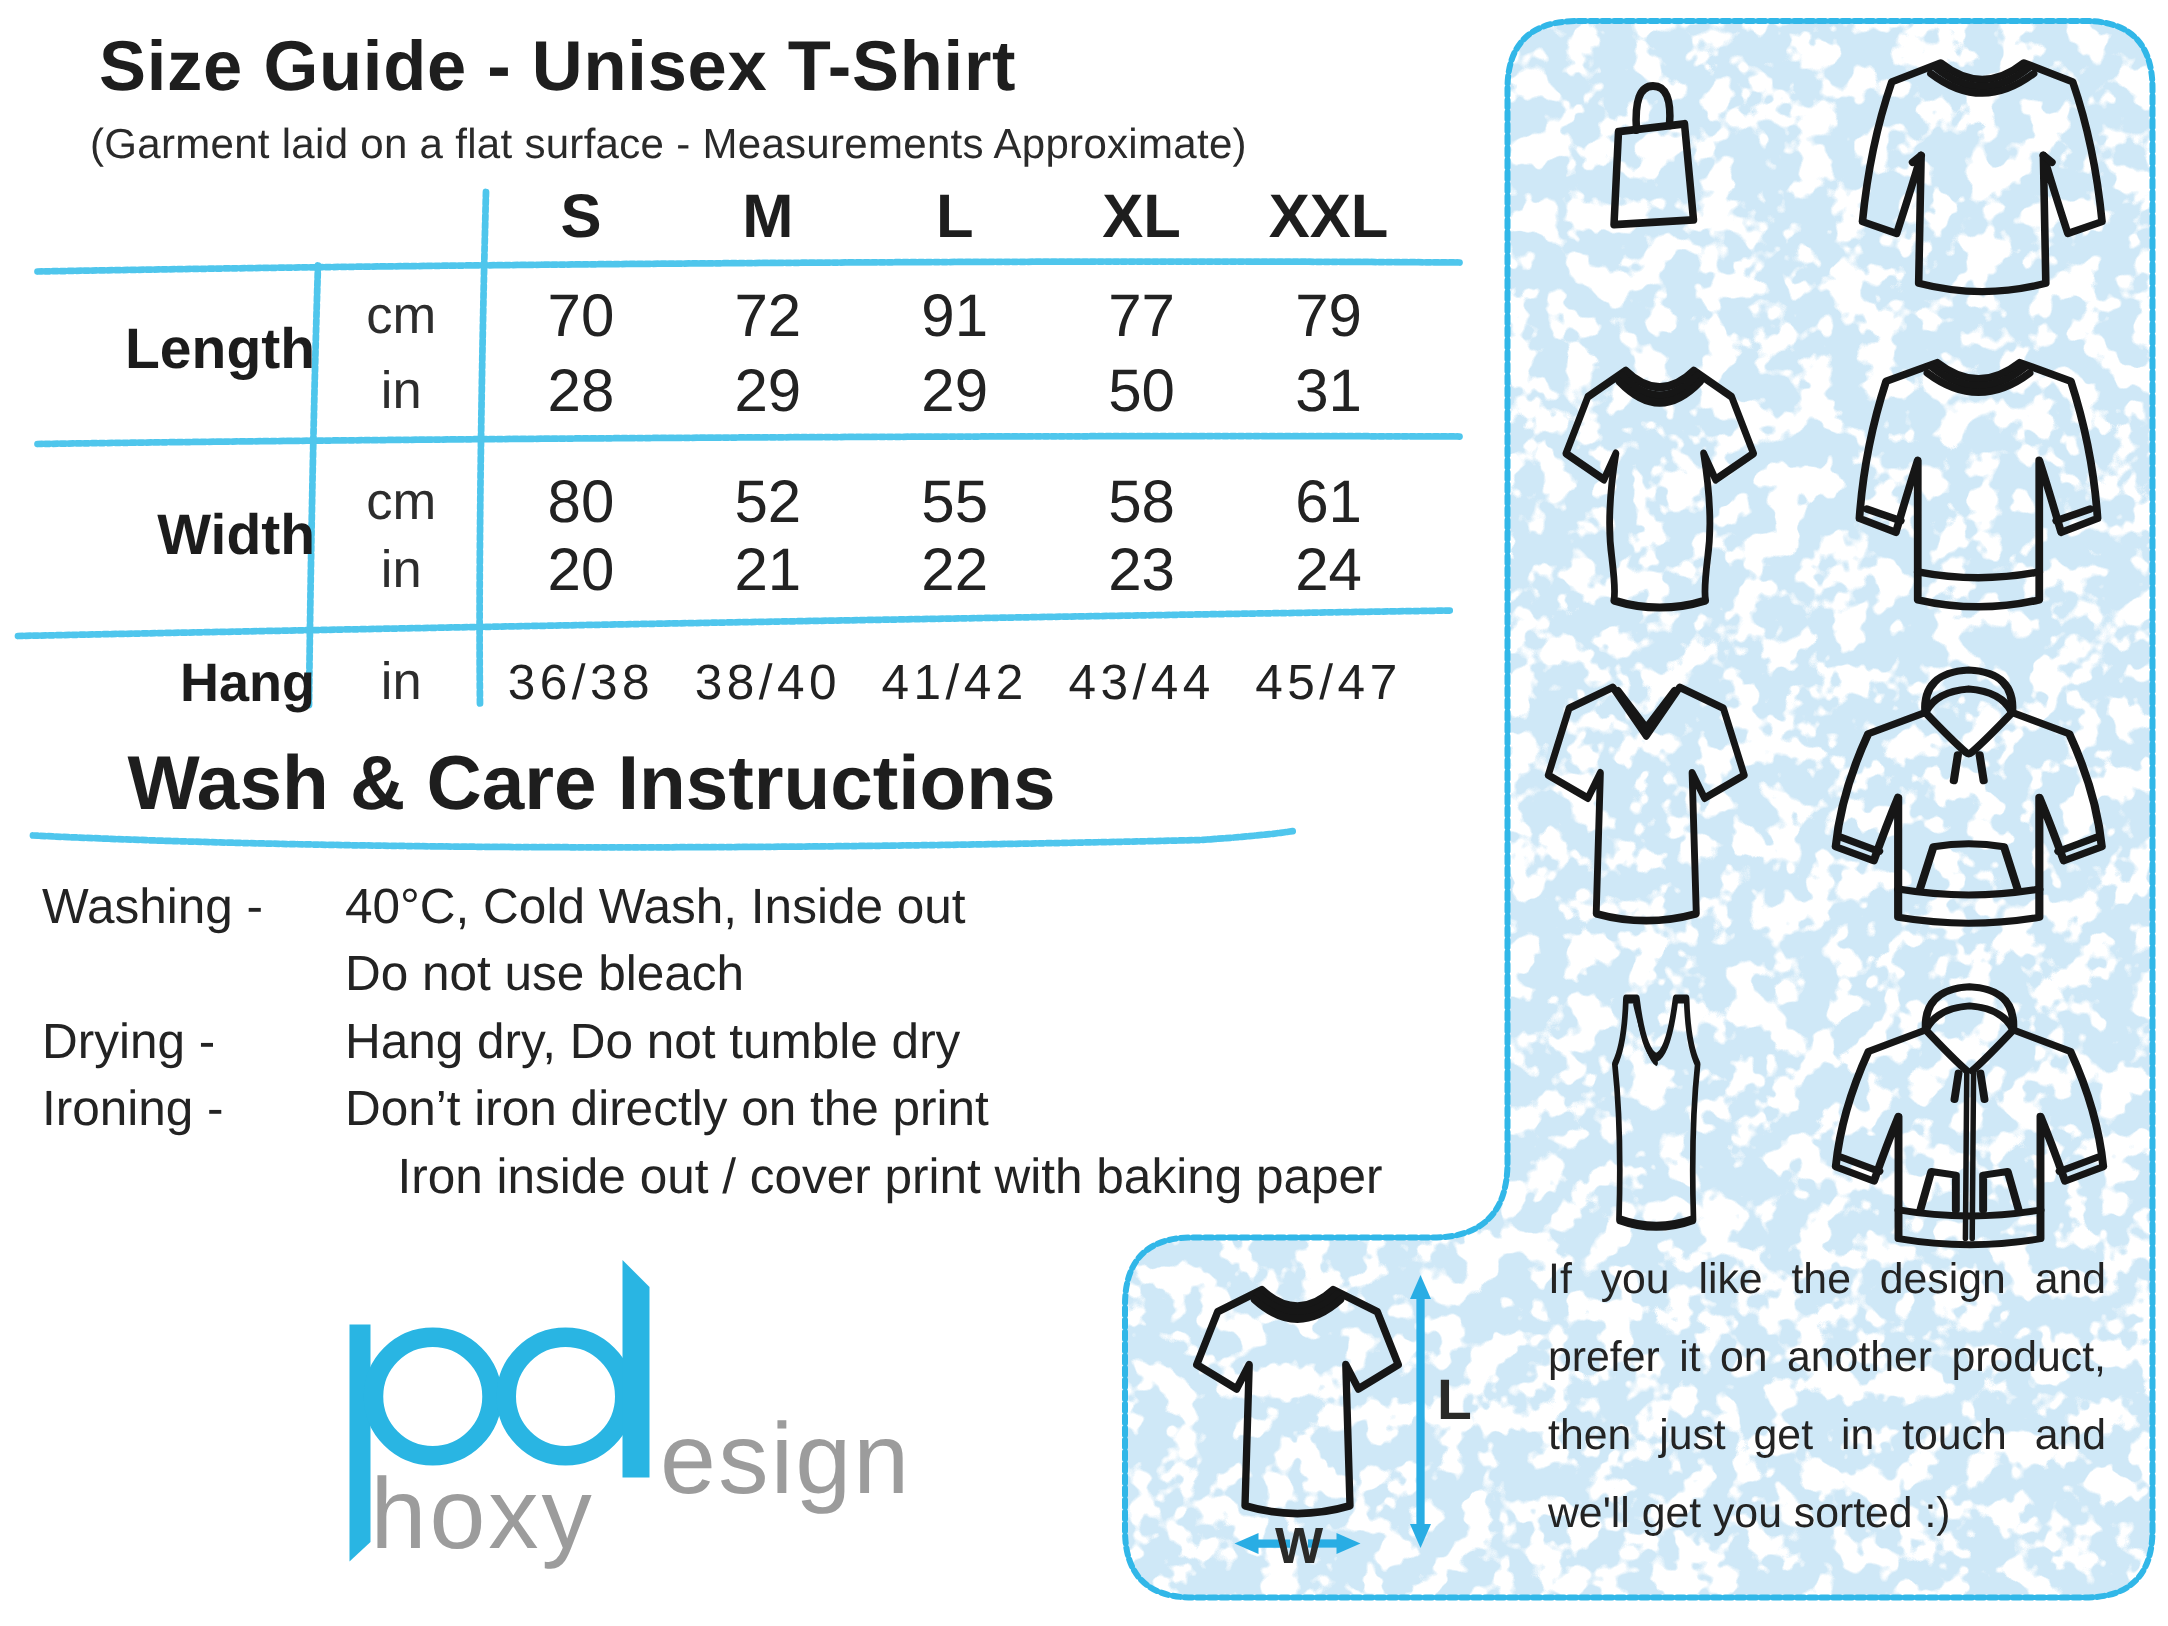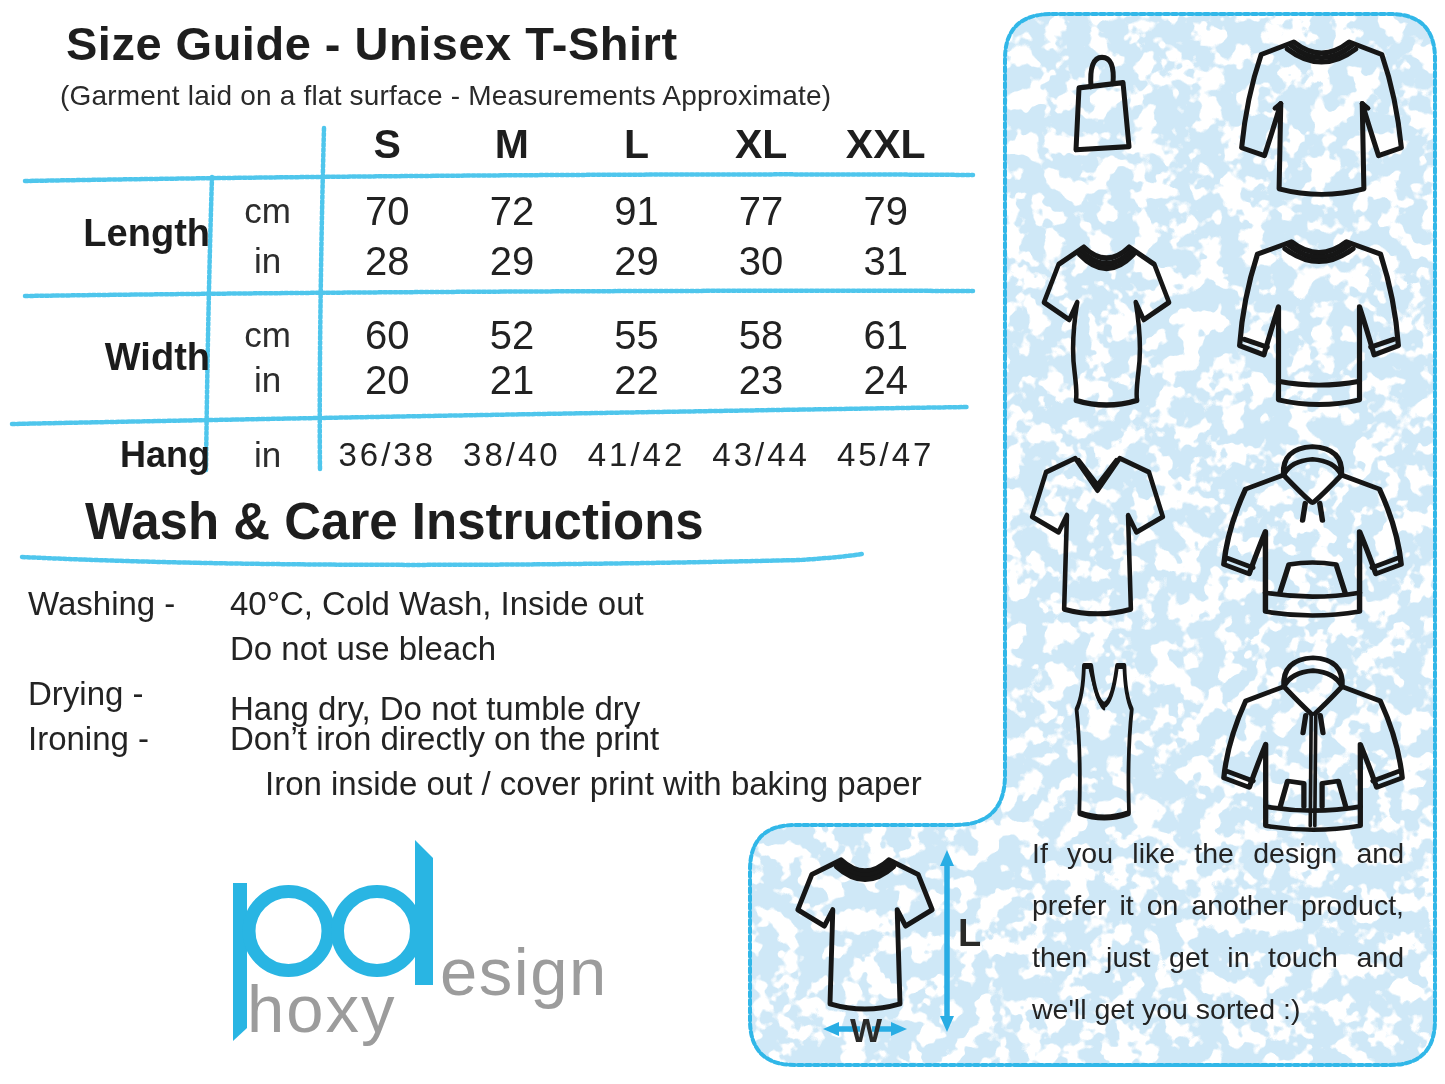--- a/index.html
+++ b/index.html
@@ -173,29 +173,29 @@
     <div class="val">91</div>
     <div class="val">77</div>
     <div class="val">79</div>
   </div>
   <div class="trow" style="top:236px;">
     <div></div>
     <div class="unit">in</div>
     <div class="val">28</div>
     <div class="val">29</div>
     <div class="val">29</div>
-    <div class="val">30</div>
+    <div class="val">50</div>
     <div class="val">31</div>
   </div>
 
   <div class="rowlabel" style="top:310px;height:95px;line-height:95px;">Width</div>
   <div class="trow" style="top:310px;">
     <div></div>
     <div class="unit">cm</div>
-    <div class="val">60</div>
+    <div class="val">80</div>
     <div class="val">52</div>
     <div class="val">55</div>
     <div class="val">58</div>
     <div class="val">61</div>
   </div>
   <div class="trow" style="top:355px;">
     <div></div>
     <div class="unit">in</div>
     <div class="val">20</div>
     <div class="val">21</div>
@@ -214,21 +214,21 @@
     <div class="chestval">43/44</div>
     <div class="chestval">45/47</div>
   </div>
 
   <div class="abs" id="wash-heading">Wash &amp; Care Instructions</div>
 
   <div class="care-label" style="top:585px;">Washing -</div>
   <div class="care-text" style="top:585px;">40°C, Cold Wash, Inside out</div>
   <div class="care-text" style="top:630px;">Do not use bleach</div>
   <div class="care-label" style="top:675px;">Drying -</div>
-  <div class="care-text" style="top:675px;margin-top:15px;">Hang dry, Do not tumble dry</div>
+  <div class="care-text" style="top:675px;">Hang dry, Do not tumble dry</div>
   <div class="care-label" style="top:720px;">Ironing -</div>
   <div class="care-text" style="top:720px;">Don’t iron directly on the print</div>
   <div class="care-text" style="top:765px;margin-left:35px;">Iron inside out / cover print with baking paper</div>
 
   <svg class="abs" style="left:225px;top:830px;" width="380" height="245" viewBox="0 0 380 245">
     <g>
       <polygon points="8,53 22,53 22,198 8,211" fill="#29b5e3"></polygon>
       <circle cx="63.5" cy="101" r="39.5" fill="none" stroke="#29b5e3" stroke-width="13"></circle>
       <circle cx="152" cy="101" r="39.5" fill="none" stroke="#29b5e3" stroke-width="13"></circle>
       <polygon points="190,10 208,28 208,155 190,155" fill="#29b5e3"></polygon>

